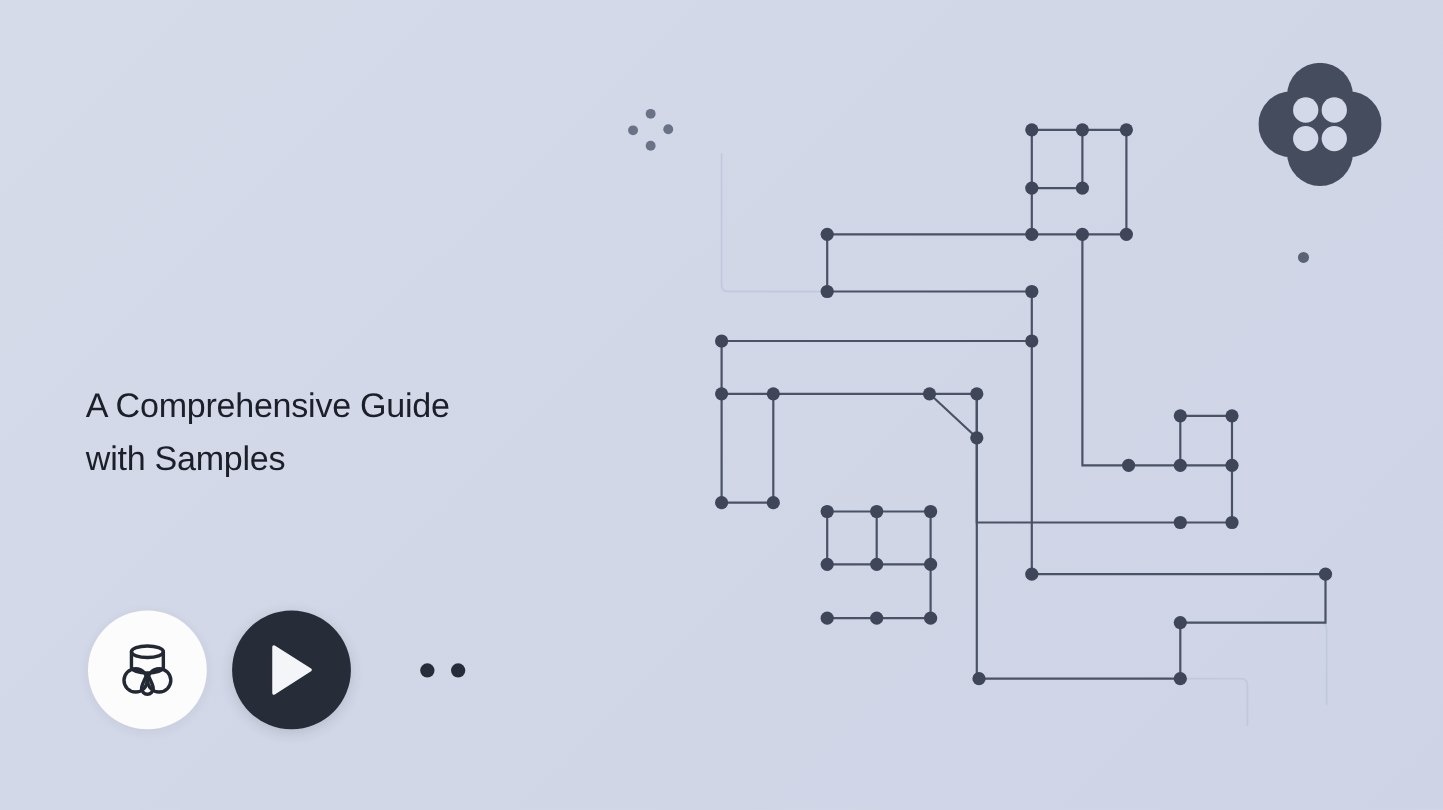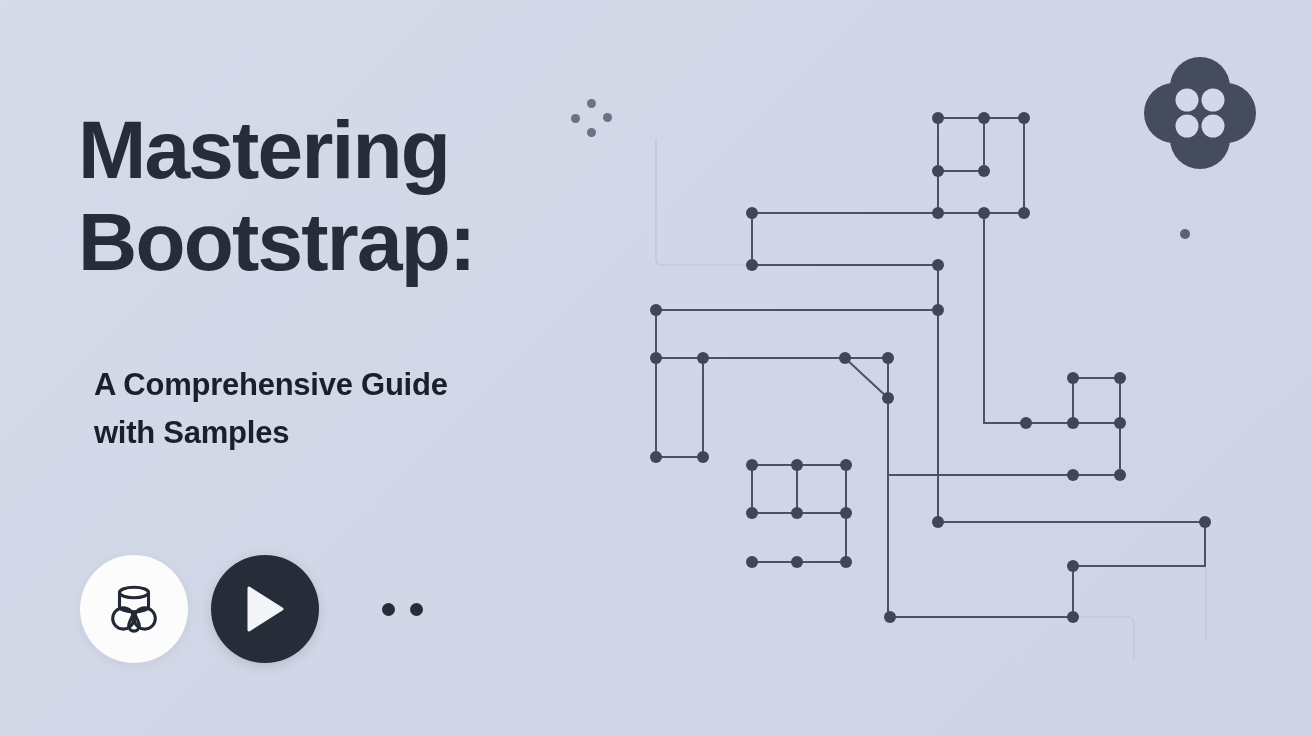--- a/index.html
+++ b/index.html
@@ -31,28 +31,28 @@
   .title {
     margin: 0;
     font-size: 82px;
     line-height: 1.12;
     font-weight: 700;
     letter-spacing: -0.022em;
     color: #262c3a;
     white-space: pre-line;
   }
   .subtitle {
-    margin: 16px;
+    margin: 0;
     position: absolute;
     left: 78px;
     top: 345px;
     width: 520px;
     font-size: 31px;
     line-height: 1.55;
-    font-weight: 700;
+    font-weight: 400;
     letter-spacing: -0.008em;
     color: #1b1f29;
     white-space: pre-line;
   }
 
   
   .sparkles {
     position: absolute;
     left: 560px;
     top: 90px;
@@ -137,24 +137,20 @@
     width: 620px;
     height: 580px;
   }
   .circuit svg { display: block; }
 </style>
 </head>
 <body>
 
 <div class="poster">
 
-  <div class="text-block">
-    <h1 class="title">Mastering
-Bootstrap:</h1>
-  </div>
   <p class="subtitle">A Comprehensive Guide
 with Samples</p>
 
   <div class="sparkles">
     <i class="sp1"></i>
     <i class="sp2"></i>
     <i class="sp3"></i>
     <i class="sp4"></i>
   </div>
 

